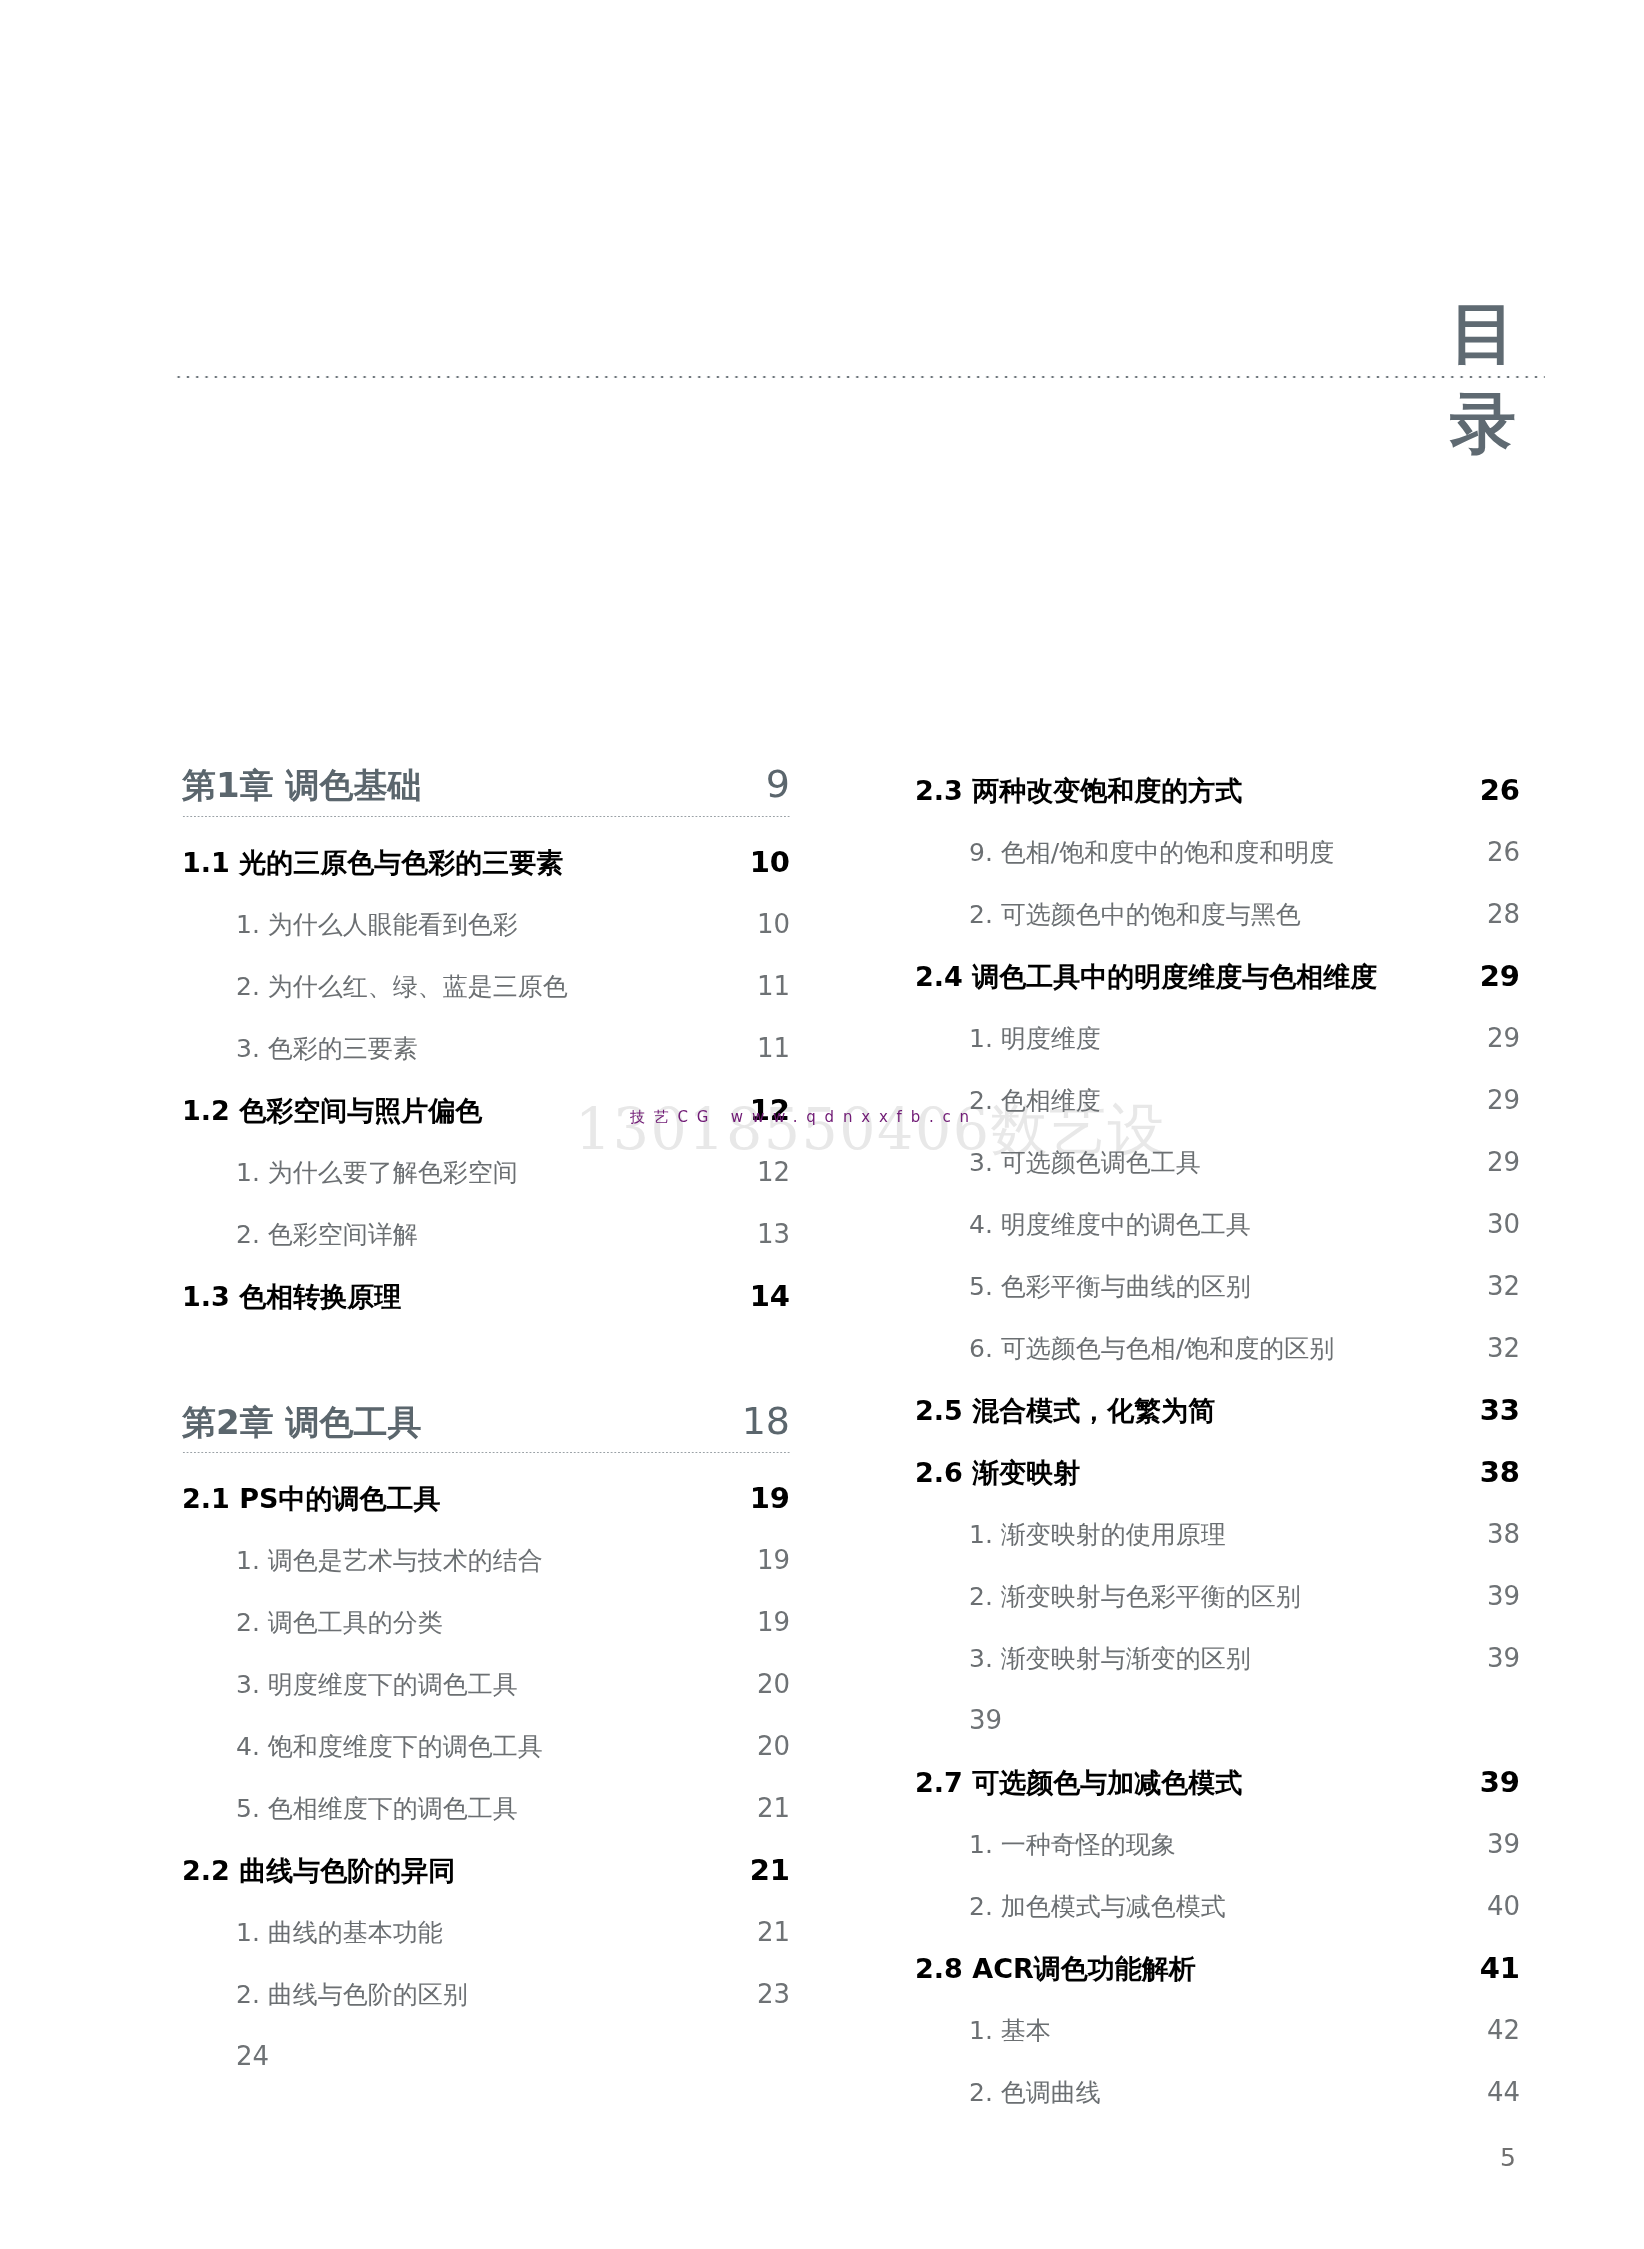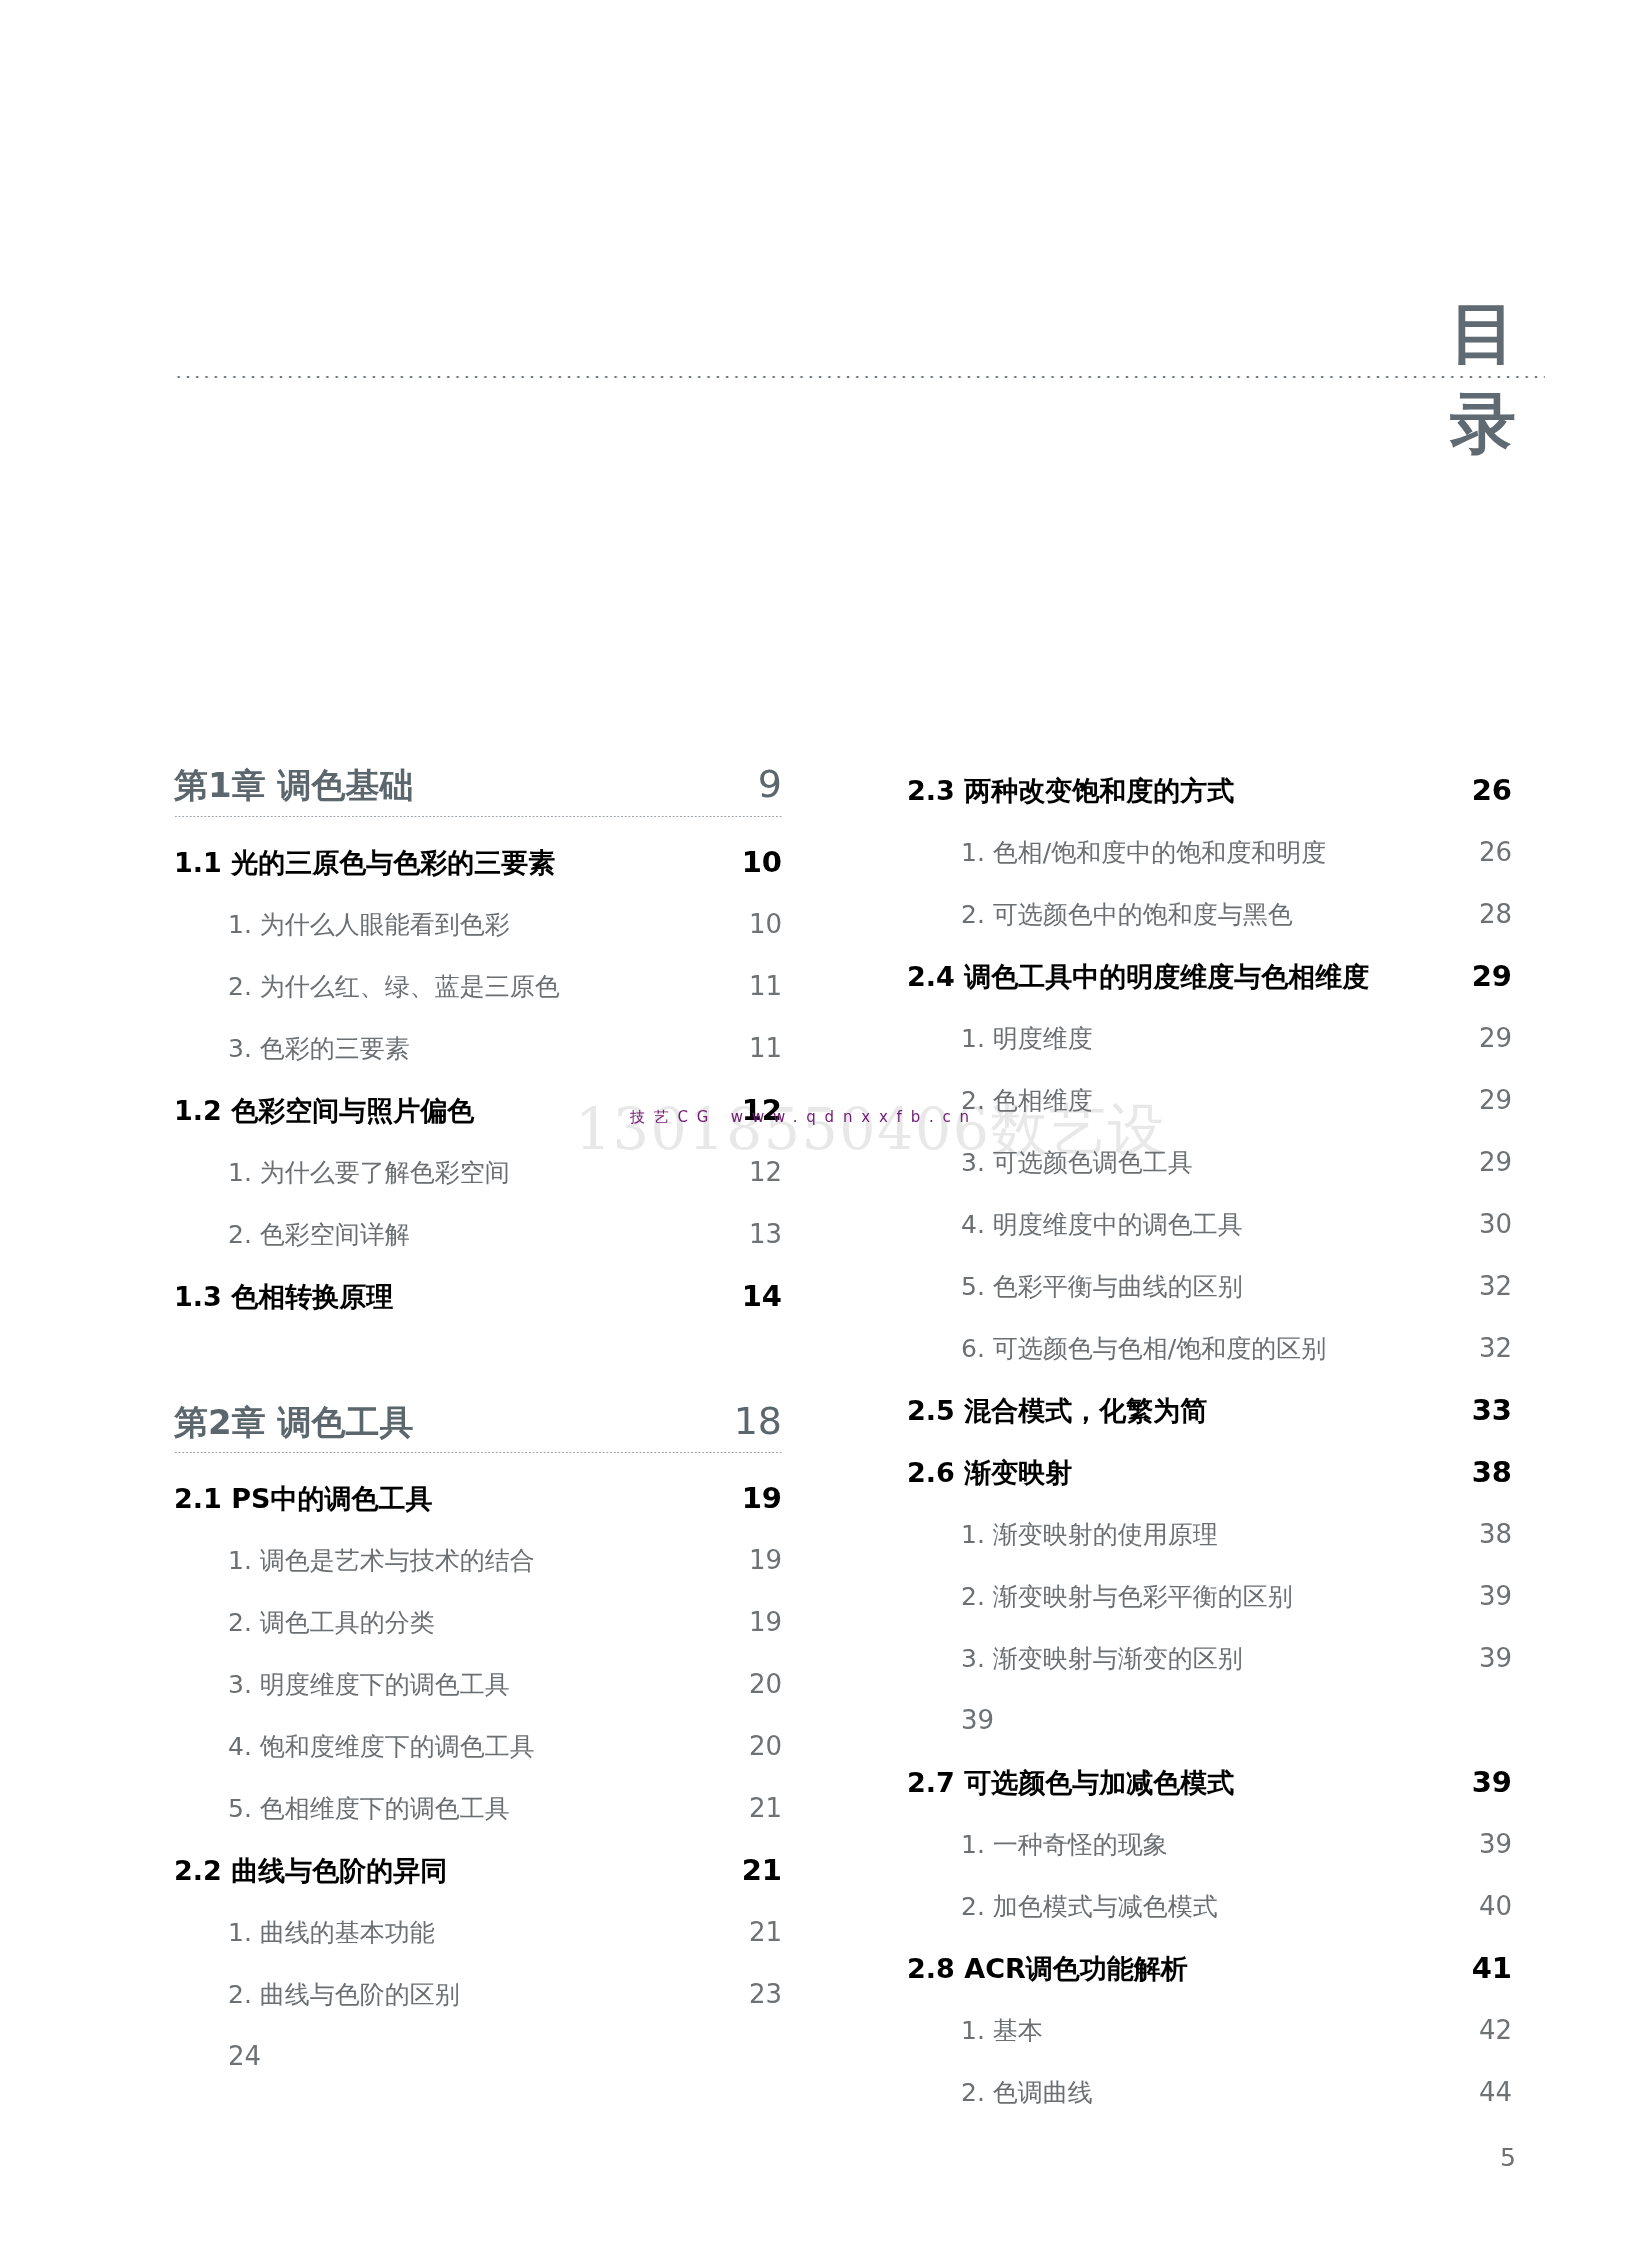--- a/index.html
+++ b/index.html
@@ -3,21 +3,21 @@
 <meta charset="utf-8">
 <style>
   html, body { margin: 0; padding: 0; background: #ffffff; }
   body { width: 1644px; height: 2250px; position: relative; overflow: hidden;
          font-family: "DejaVu Sans", "Liberation Sans", sans-serif; color: #5f6a72; }
   .title { position: absolute; left: 1363px; top: 289px; width: 190px; text-align: right;
            font-size: 66px; font-weight: bold; color: #5f6a72; letter-spacing: 37px; margin-right: -37px; }
   .top-rule { position: absolute; left: 174px; top: 375px; width: 1371px; height: 4.4px;
               background-image: radial-gradient(circle, #6d757b 1.2px, transparent 1.6px);
               background-size: 9.3px 4.4px; background-repeat: repeat-x; }
-  .col { position: absolute; }
+  .col { position: absolute; margin-left: 8px; }
   .col-left { left: 174px; top: 762px; width: 608px; }
   .col-right { left: 907px; top: 759px; width: 605px; }
   .row { position: relative; display: flex; justify-content: space-between; align-items: baseline; }
   .row .num { text-align: right; }
   .chapter { font-size: 34px; font-weight: bold; height: 44px; line-height: 44px; color: #5b666d; }
   .chapter-rule { height: 2.9px; margin-top: 8.8px; width: 100%;
                   background-image: radial-gradient(circle, #9aa1a6 0.7px, transparent 1px);
                   background-size: 3.7px 2.9px; background-repeat: repeat-x; }
   .section { font-size: 27px; font-weight: bold; color: #000000; height: 62px; line-height: 62px; }
   .item { font-size: 25px; font-weight: normal; color: #6b6f72; height: 62px; line-height: 62px; padding-left: 54px; }
@@ -133,21 +133,21 @@
     <span class="num">24</span>
   </div>
 </div>
 
 <div class="col col-right">
   <div class="row section">
     <span>2.3 两种改变饱和度的方式</span>
     <span class="num">26</span>
   </div>
   <div class="row item">
-    <span>1. 色相/饱和度中的饱和度和明度</span>
+    <span>9. 色相/饱和度中的饱和度和明度</span>
     <span class="num">26</span>
   </div>
   <div class="row item">
     <span>2. 可选颜色中的饱和度与黑色</span>
     <span class="num">28</span>
   </div>
 
   <div class="row section">
     <span>2.4 调色工具中的明度维度与色相维度</span>
     <span class="num">29</span>

